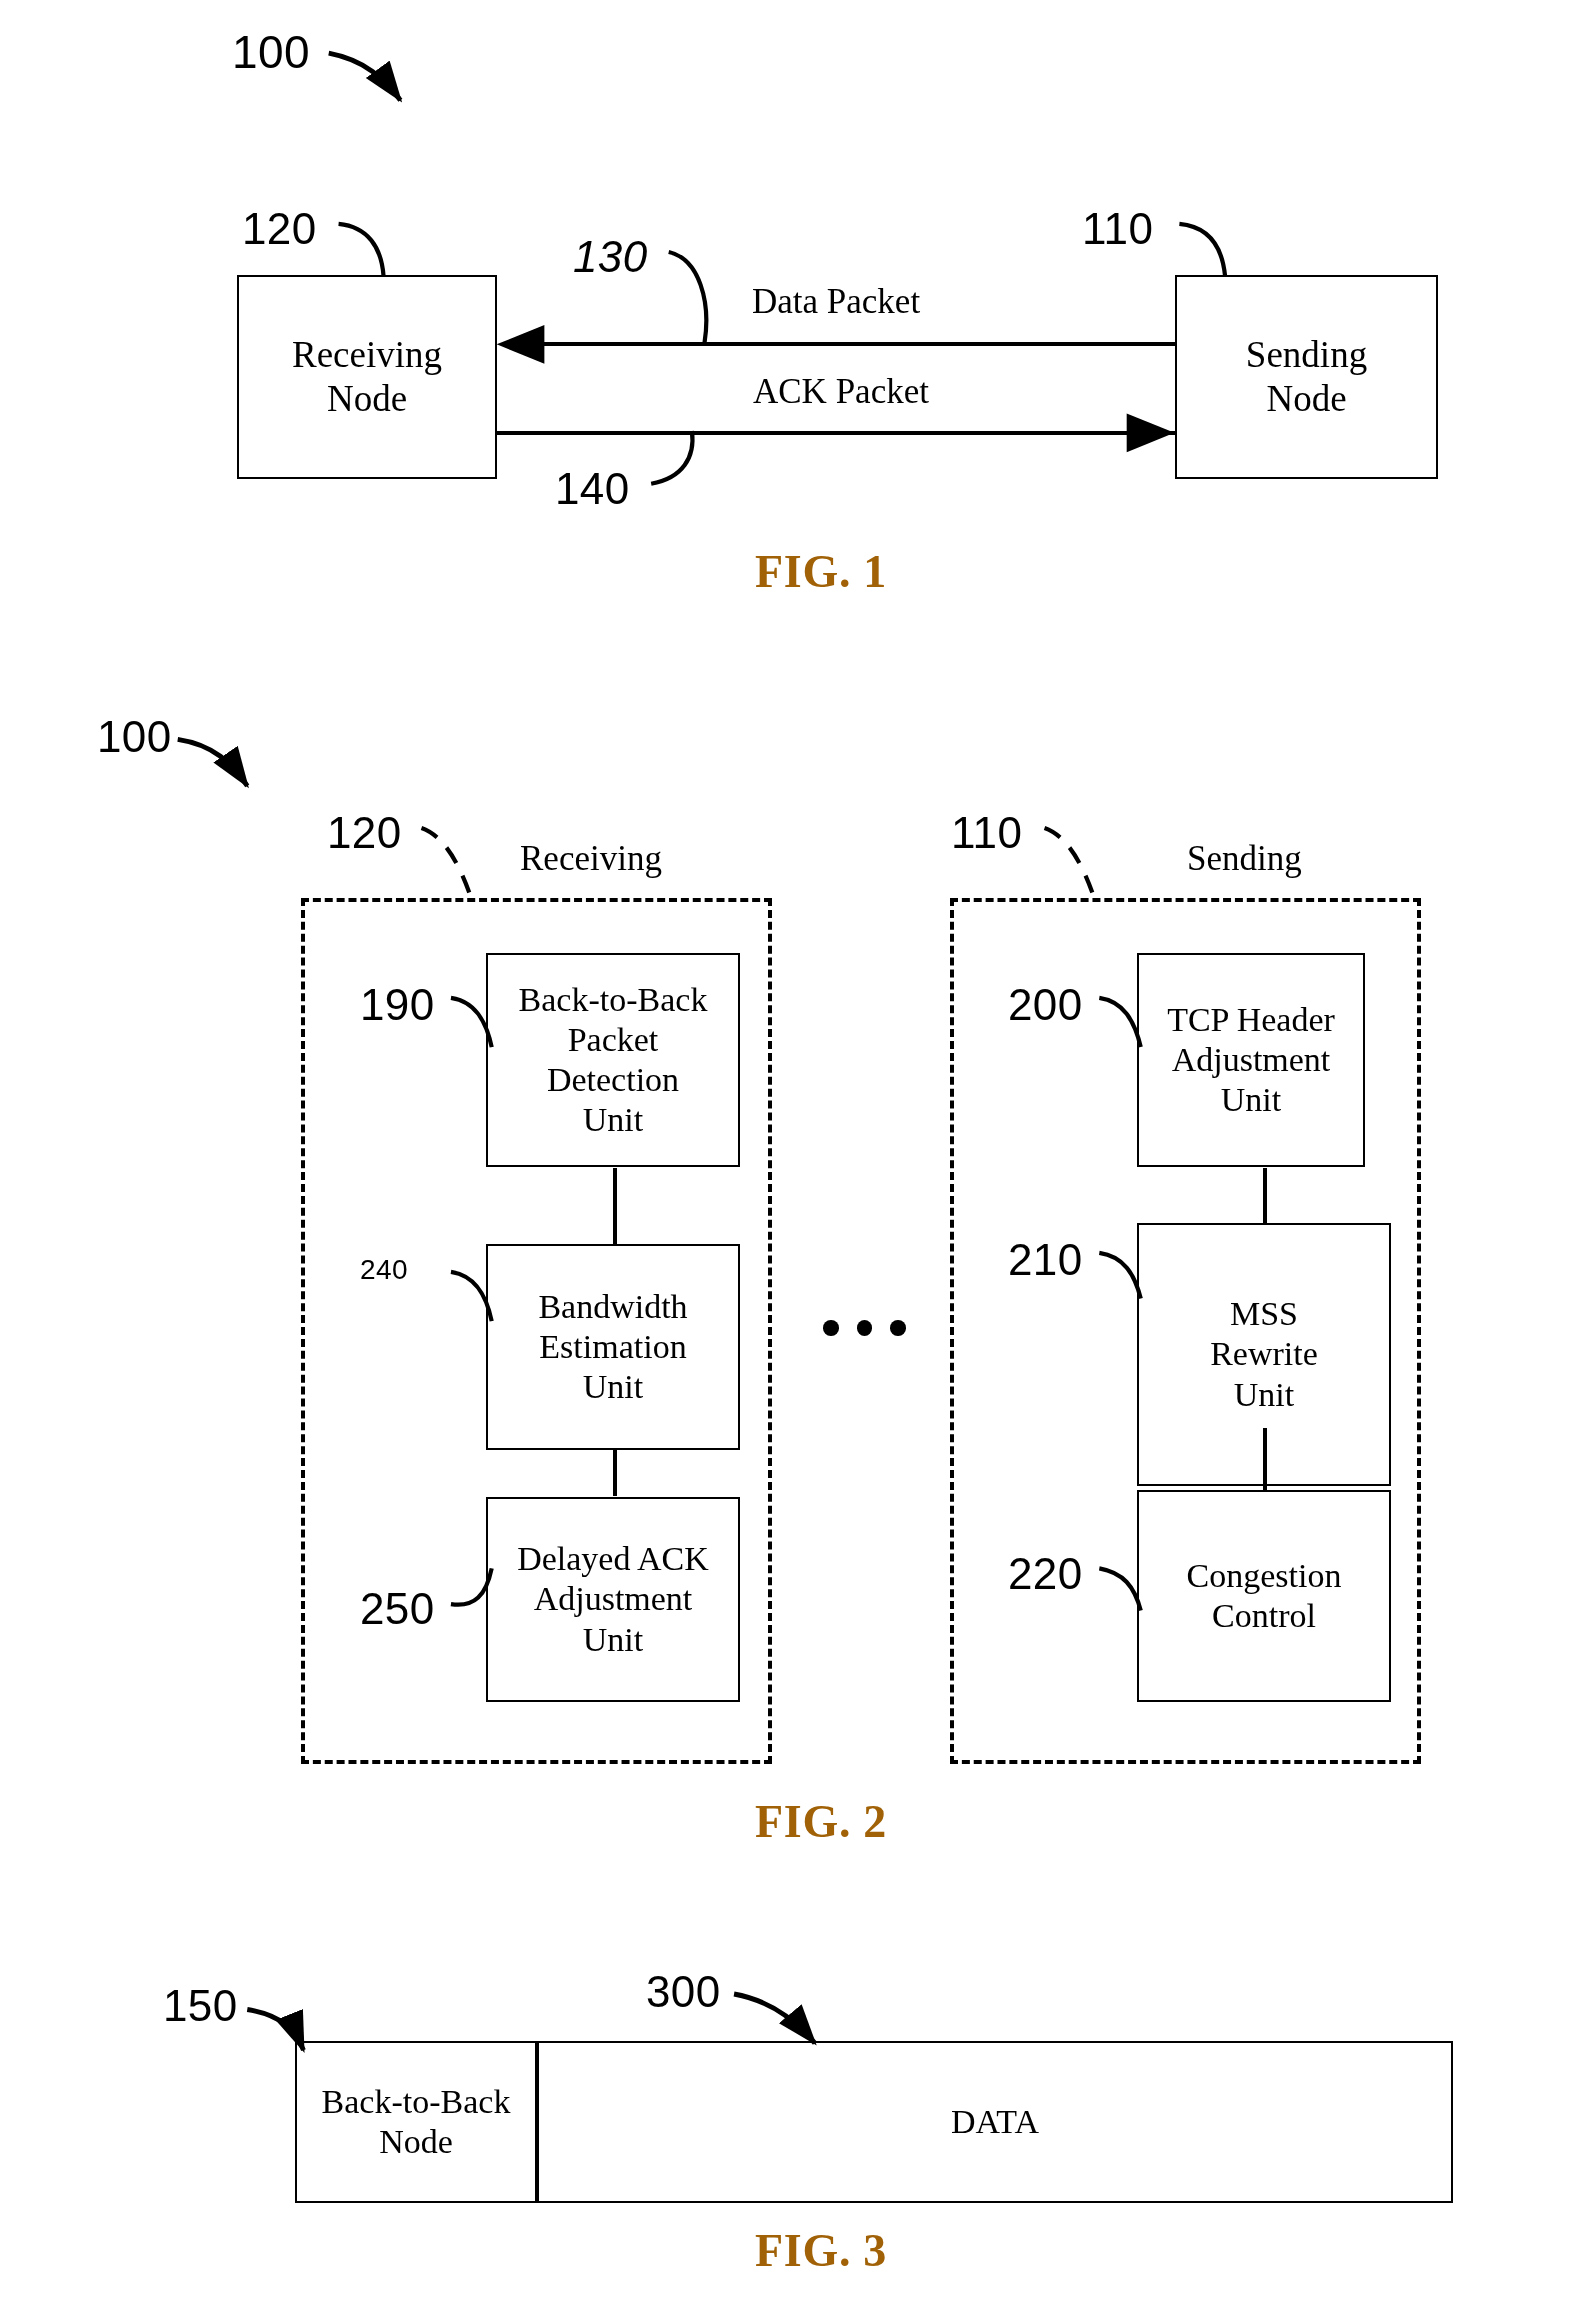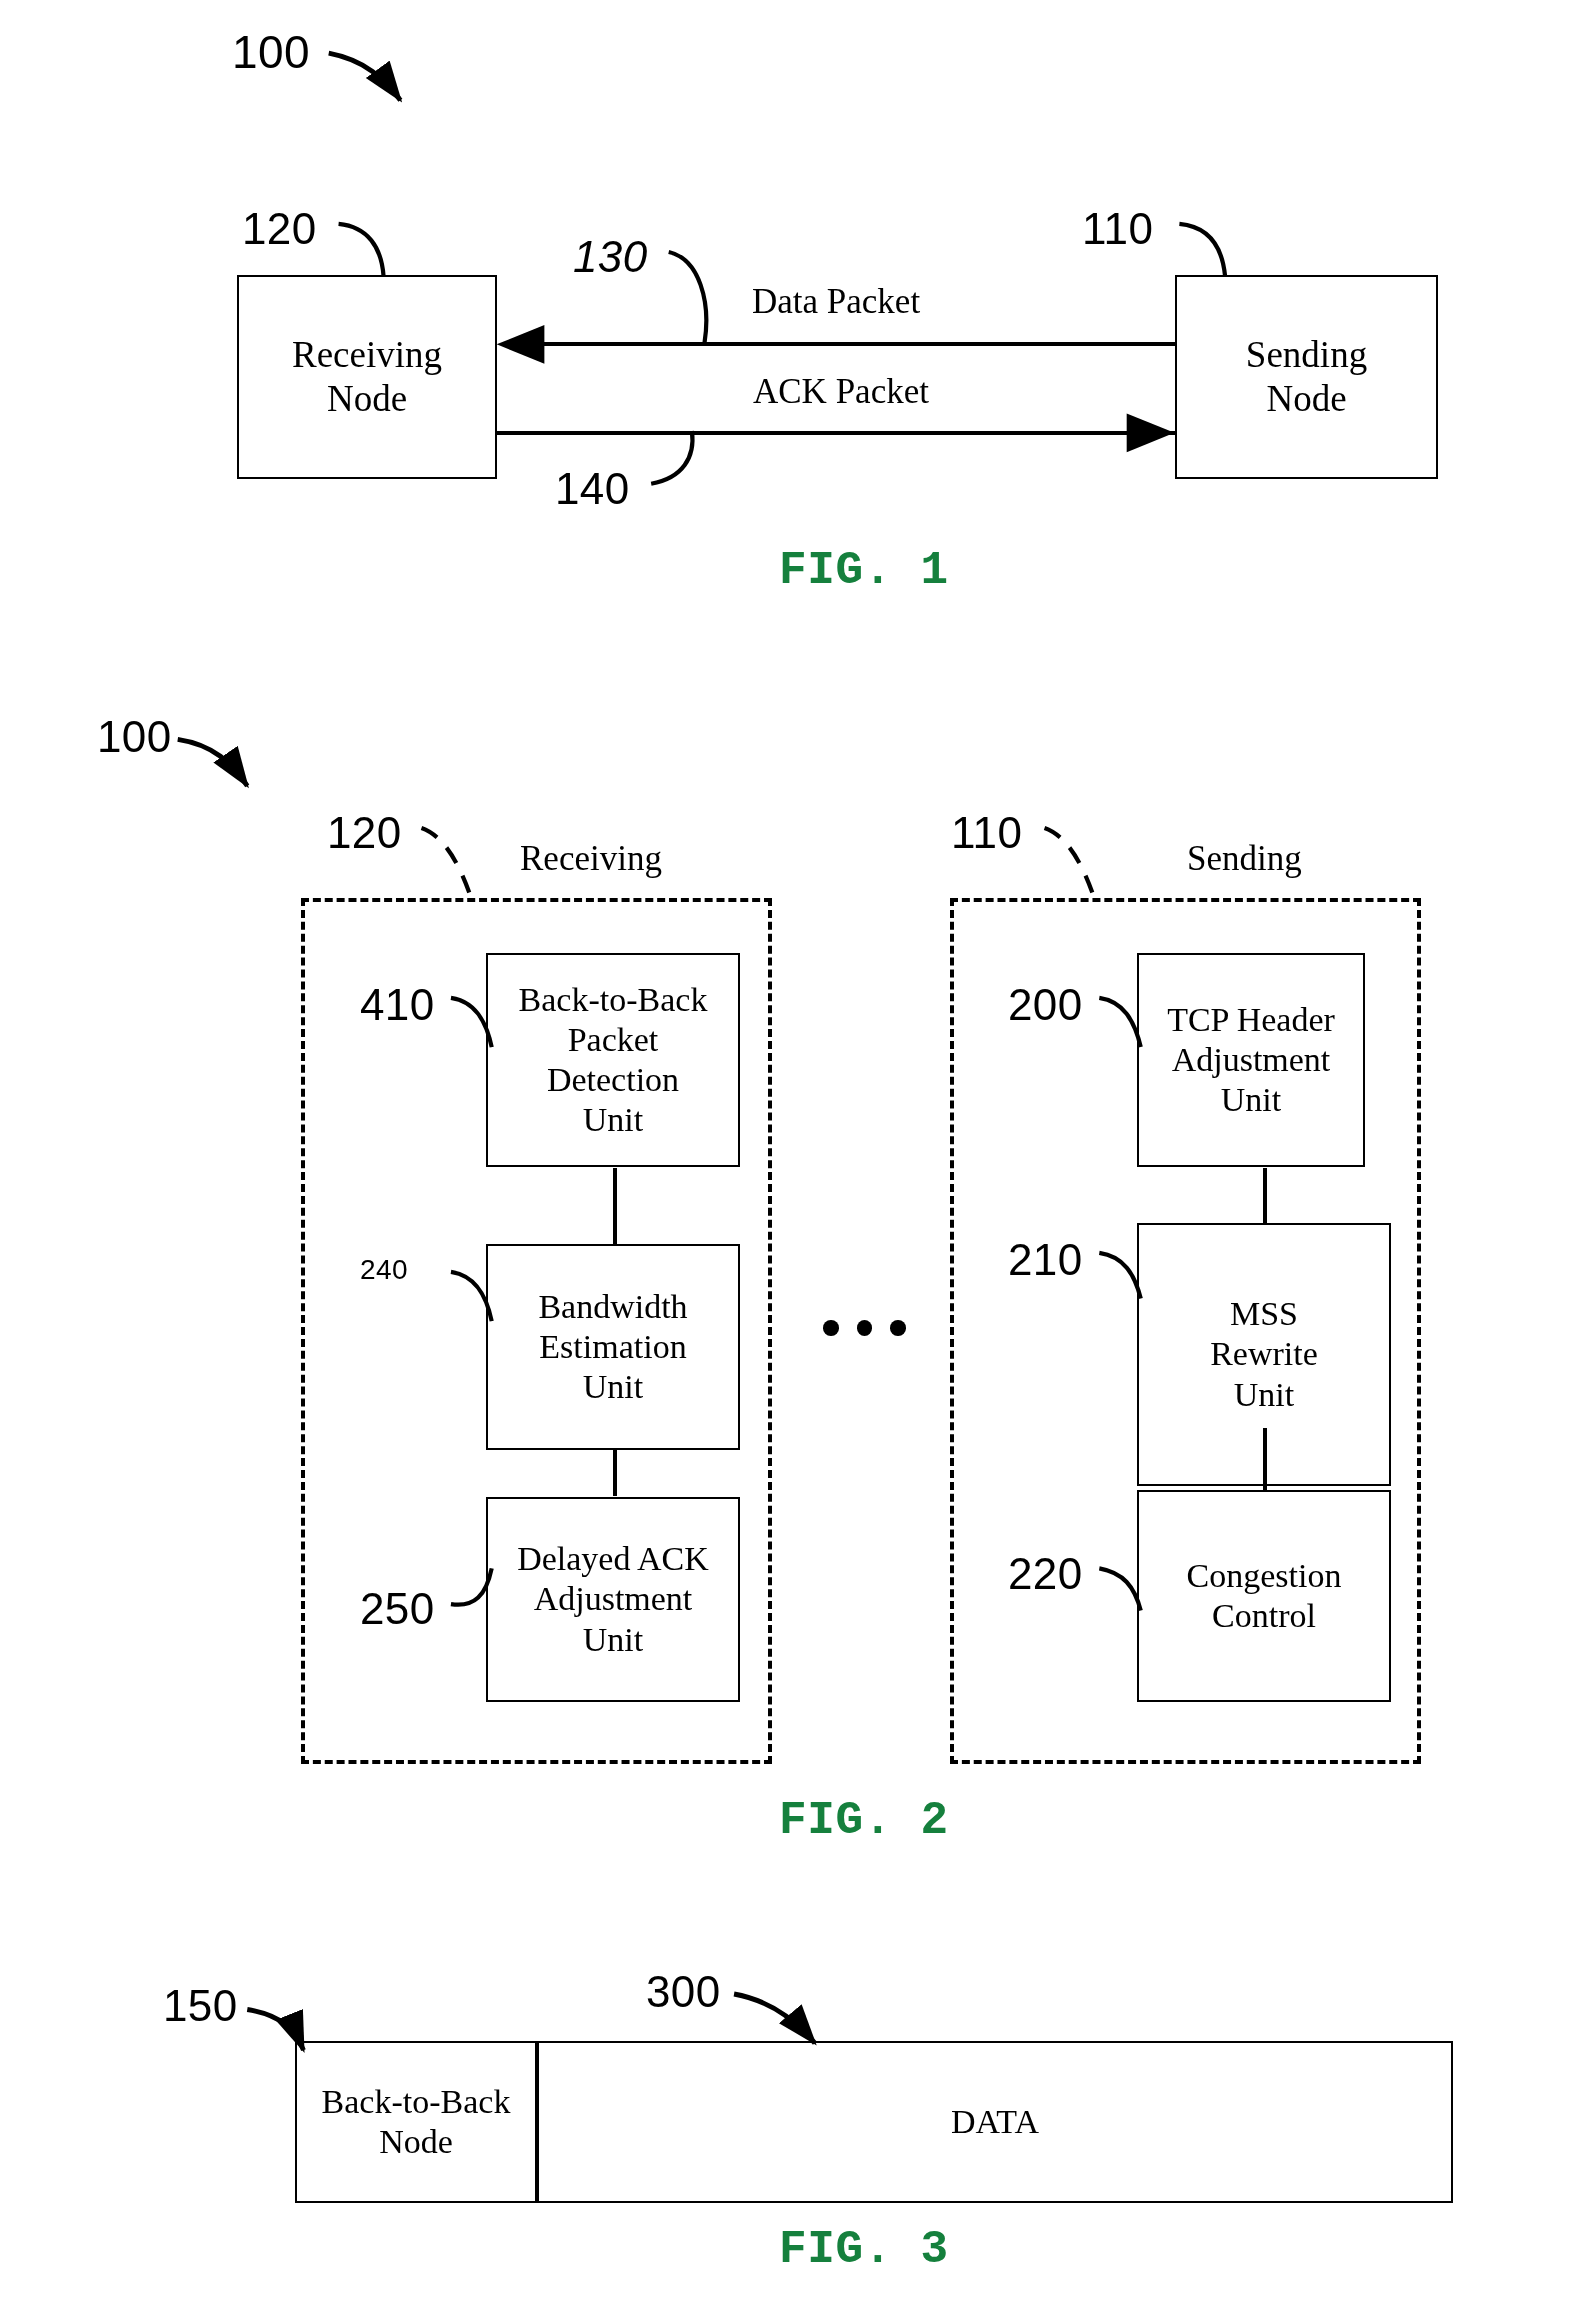--- a/index.html
+++ b/index.html
@@ -20,26 +20,25 @@
     position: absolute;
     font-family: "Liberation Sans", sans-serif;
     font-weight: 400;
     color: #000;
     white-space: nowrap;
     letter-spacing: 0.4px;
   }
 
   .figlabel {
     position: absolute;
-    font-family: Liberation Mono, monospace;
+    font-family: Liberation Serif, serif;
     font-weight: bold;
-    color: #15803d;
+    color: #a16207;
     white-space: nowrap;
     letter-spacing: 0.7px;
-    margin-left: 24px;
   }
 
   .solidbox {
     position: absolute;
     border: 2.8px solid #000;
     background: #fff;
     box-sizing: border-box;
     display: flex;
     align-items: center;
     justify-content: center;
@@ -128,21 +127,21 @@
 <div class="refnum" style="left:951px; top:808px; font-size:44px;">110</div>
 
 <div class="caption" style="left:520px; top:839px; font-size:35px;">Receiving</div>
 
 <div class="caption" style="left:1187px; top:839px; font-size:35px;">Sending</div>
 
 <div class="dashbox" style="left:301px; top:898px; width:471px; height:866px;"></div>
 
 <div class="dashbox" style="left:950px; top:898px; width:471px; height:866px;"></div>
 
-<div class="refnum" style="left:360px; top:980px; font-size:44px;">410</div>
+<div class="refnum" style="left:360px; top:980px; font-size:44px;">190</div>
 <div class="refnum" style="left:360px; top:1254px; font-size:28px;">240</div>
 <div class="refnum" style="left:360px; top:1584px; font-size:44px;">250</div>
 
 <div class="refnum" style="left:1008px; top:980px; font-size:44px;">200</div>
 <div class="refnum" style="left:1008px; top:1235px; font-size:44px;">210</div>
 <div class="refnum" style="left:1008px; top:1549px; font-size:44px;">220</div>
 
 <div class="solidbox" style="left:486px; top:953px; width:254px; height:214px; font-size:34px;">
   <div>
     <div>Back-to-Back</div>

